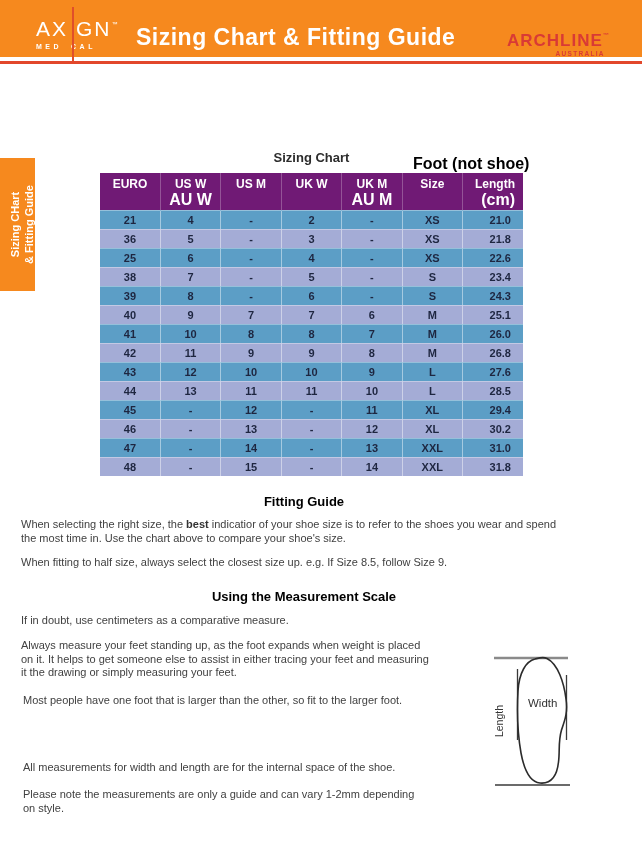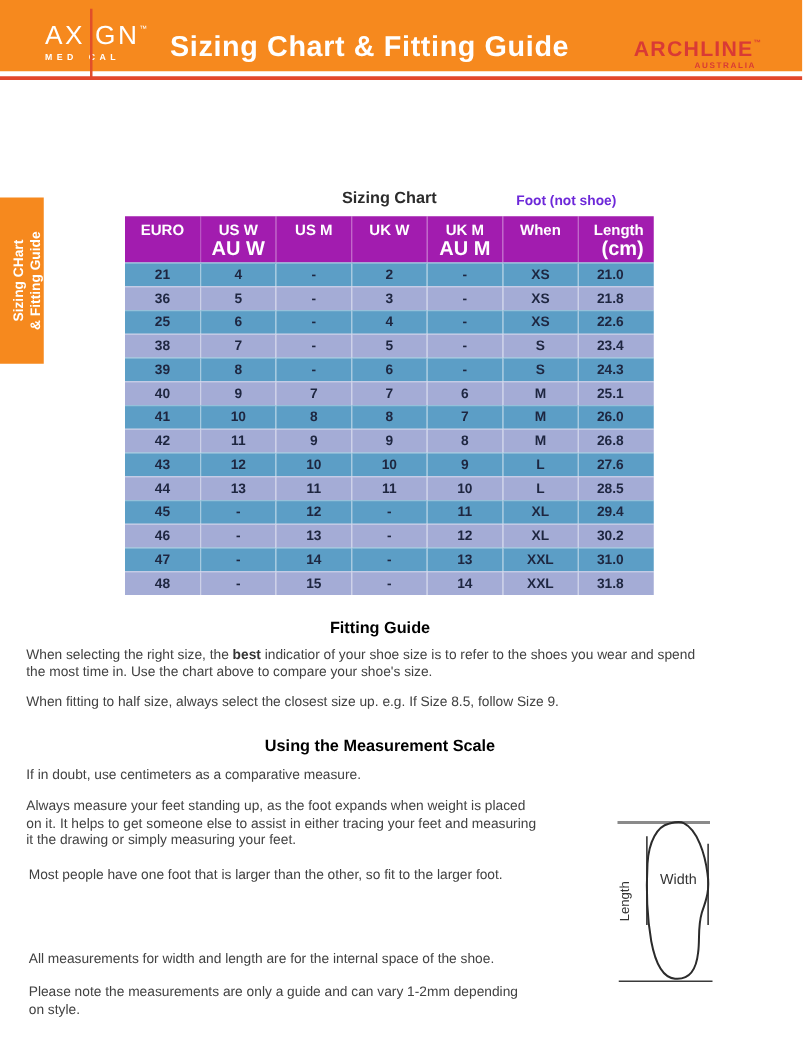--- a/index.html
+++ b/index.html
@@ -29,34 +29,34 @@
   
   .side-tab { position:absolute; left:0; top:158px; width:35px; height:133px; background:#f6891e; }
   .side-tab-text { position:absolute; left:5px; top:0; width:133px; height:35px;
     transform-origin:0 0; transform:rotate(-90deg) translateX(-133px);
     color:#ffffff; font-size:11px; font-weight:bold; line-height:14px;
     text-align:center; white-space:pre-line; padding-top:3px; }
 
   
   .chart-title { position:absolute; left:100px; top:150px; width:423px; text-align:center;
     font-size:13px; font-weight:bold; color:#2c2c2c; }
-  .foot-label { position:absolute; left:413px; top:155px; font-size:11px; font-weight:bold; color:#6d28d9; }
+  .foot-label { position:absolute; left:413px; top:155px; font-size:16px; font-weight:bold; color:#000000; }
 
   table.sizing { position:absolute; left:100px; top:173px; width:423px;
     border-collapse:collapse; table-layout:fixed; }
-  table.sizing th { background:#a21caf; color:#ffffff; font-size:12px; font-weight:bold;
+  table.sizing th { background:#701a75; color:#ffffff; font-size:12px; font-weight:bold;
     height:37px; vertical-align:top; padding-top:4px; text-align:center; line-height:15px;
     border-right:1px solid rgba(255,255,255,0.25); }
   table.sizing td { font-size:11px; font-weight:bold; color:#1e2640; text-align:center;
     height:19px; border-right:1px solid rgba(255,255,255,0.45);
     border-top:1px solid rgba(255,255,255,0.35); }
   table.sizing th:last-child, table.sizing td:last-child { border-right:none; }
   table.sizing tbody tr:nth-child(odd)  td { background:#5c9ec6; }
   table.sizing tbody tr:nth-child(even) td { background:#a4acd6; }
-  table.sizing .c6 { text-align:right; padding-right:24px; }
+  table.sizing .c6 { text-align:right; padding-right:12px; }
   table.sizing th.c6 { padding-right:8px; }
   .hdr-l2 { font-size:16px; }
 
   
   .sec-heading { position:absolute; left:0; width:608px; text-align:center;
     font-size:13px; font-weight:bold; color:#000000; }
   .body-text { position:absolute; left:21px; width:596px; font-size:11px; color:#414141;
     line-height:13.5px; white-space:pre-line; }
   .body-text b { color:#333333;text-align:center; }
 
@@ -103,21 +103,21 @@
             <div>US M</div>
           </th>
           <th class="c3">
             <div>UK W</div>
           </th>
           <th class="c4">
             <div>UK M</div>
             <div class="hdr-l2">AU M</div>
           </th>
           <th class="c5">
-            <div>When</div>
+            <div>Size</div>
           </th>
           <th class="c6">
             <div>Length</div>
             <div class="hdr-l2">(cm)</div>
           </th>
         </tr>
       </thead>
     <tbody>
         <tr>
           <td class="c0">21</td>

